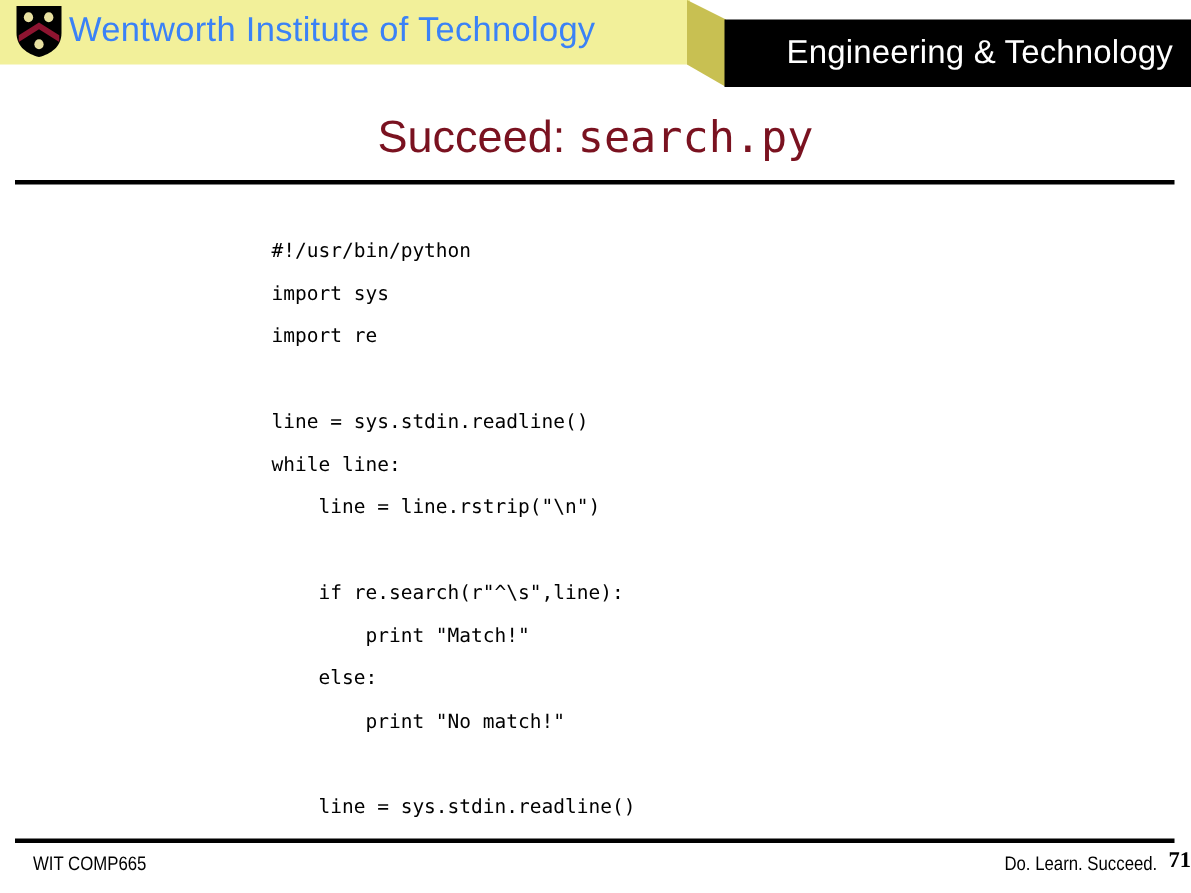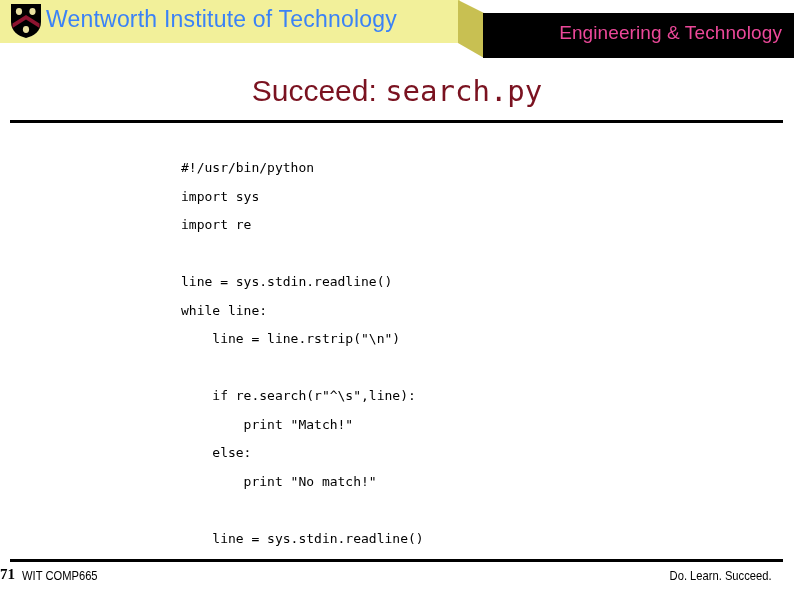--- a/index.html
+++ b/index.html
@@ -47,23 +47,23 @@
     left: 483px;
     top: 13px;
     width: 311px;
     height: 45px;
     background: #000000;
   }
   .header-black-label {
     position: absolute;
     right: 12px;
     top: 9px;
-    color: #ec4899;
-    font-family: "Liberation Sans", sans-serif;
-    font-size: 19px;
+    color: #ffffff;
+    font-family: "Liberation Sans", sans-serif;
+    font-size: 22px;
     letter-spacing: 0.1px;
     white-space: nowrap;
   }
   .logo-shield {
     position: absolute;
     left: 10px;
     top: 3px;
     width: 32px;
     height: 36px;
   }
@@ -143,21 +143,21 @@
     color: #000000;
     white-space: nowrap;
     transform: scaleX(0.86);
     transform-origin: left center;
   }
   .footer-center {
     position: absolute;
     left: 0;
     top: 566px;
     width: 794px;
-    text-align: left;
+    text-align: right;
     font-family: "Liberation Serif", serif;
     font-weight: bold;
     font-size: 15px;
     color: #000000;
   }
   .footer-right {
     position: absolute;
     right: 22px;
     top: 568px;
     font-family: "Liberation Sans Narrow", "Liberation Sans", sans-serif;

